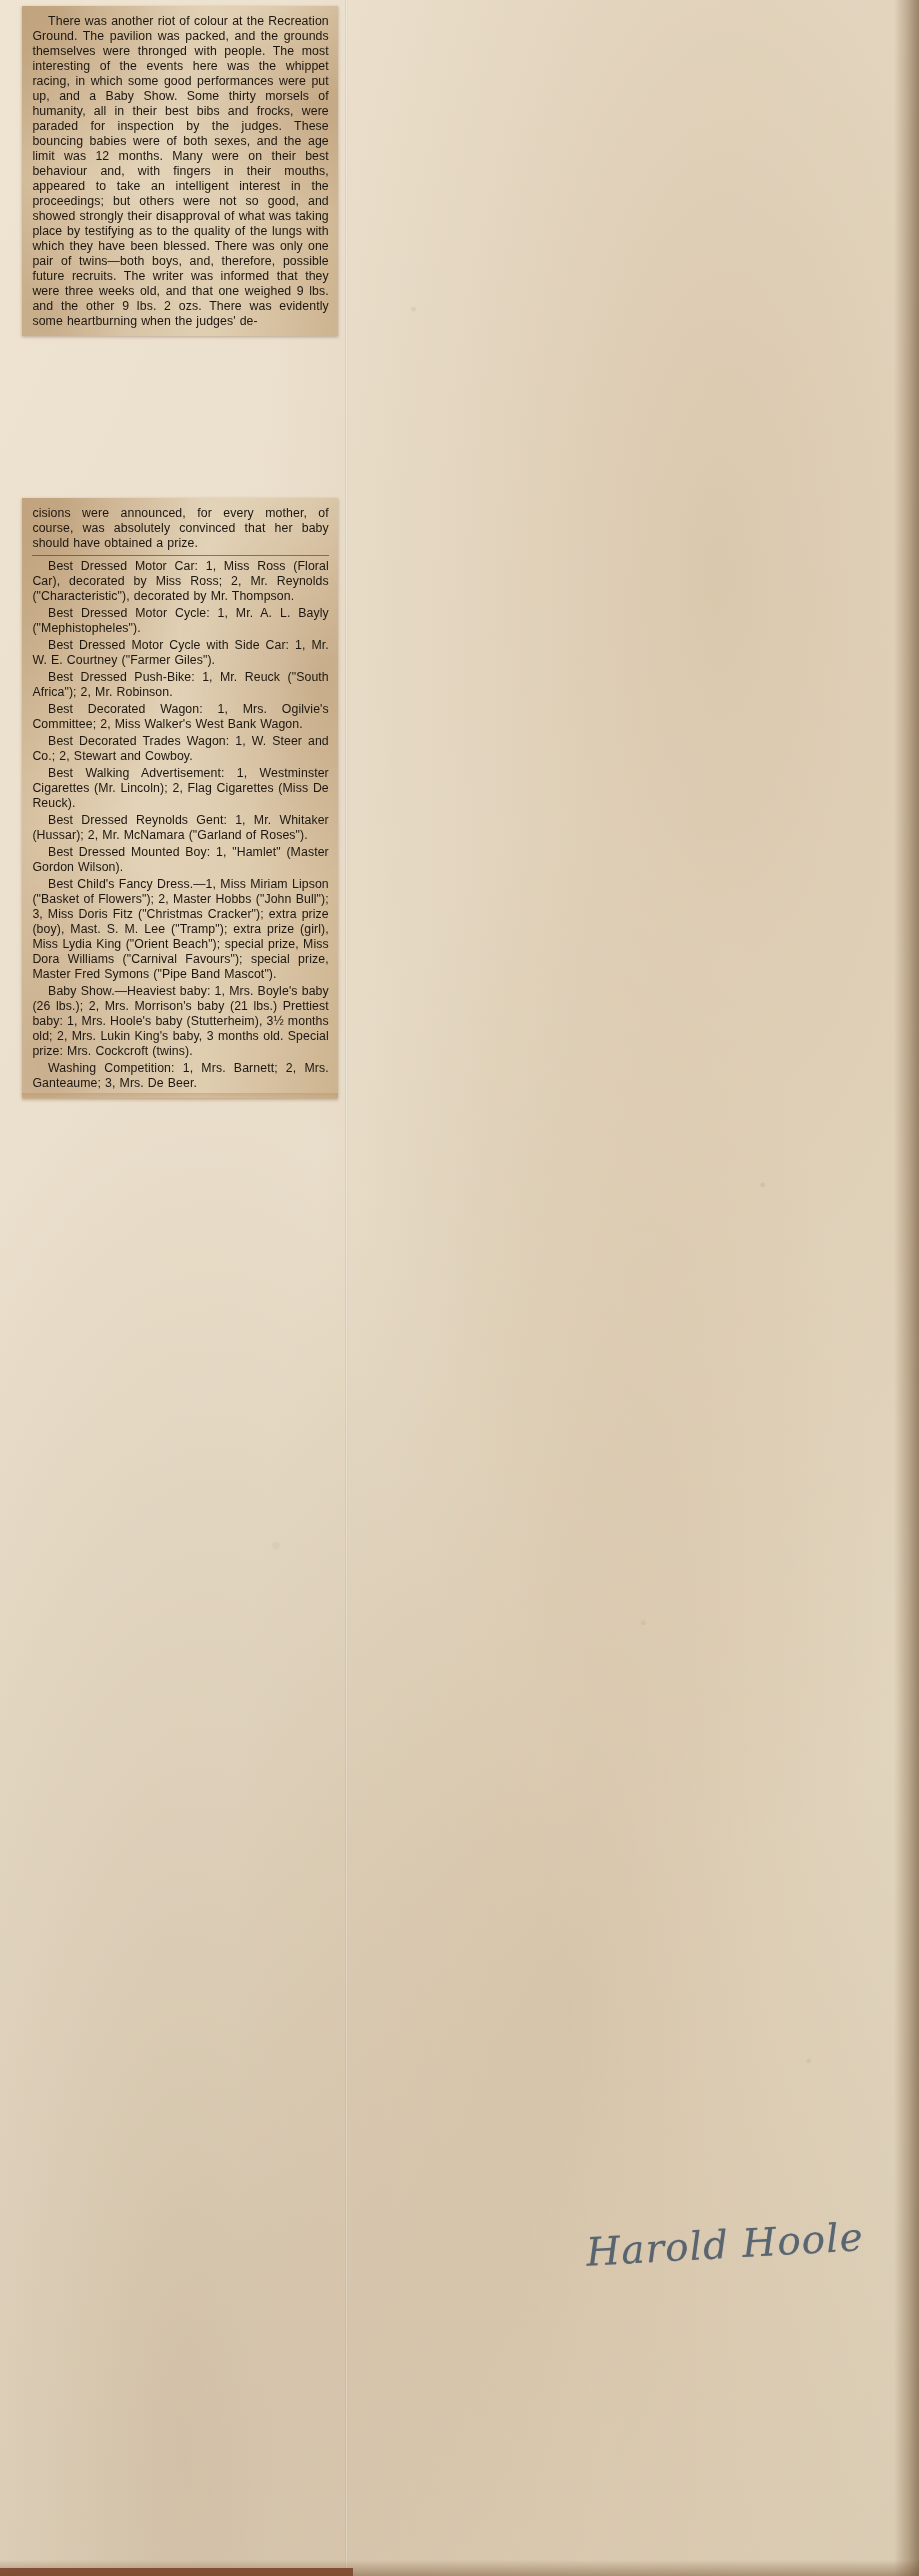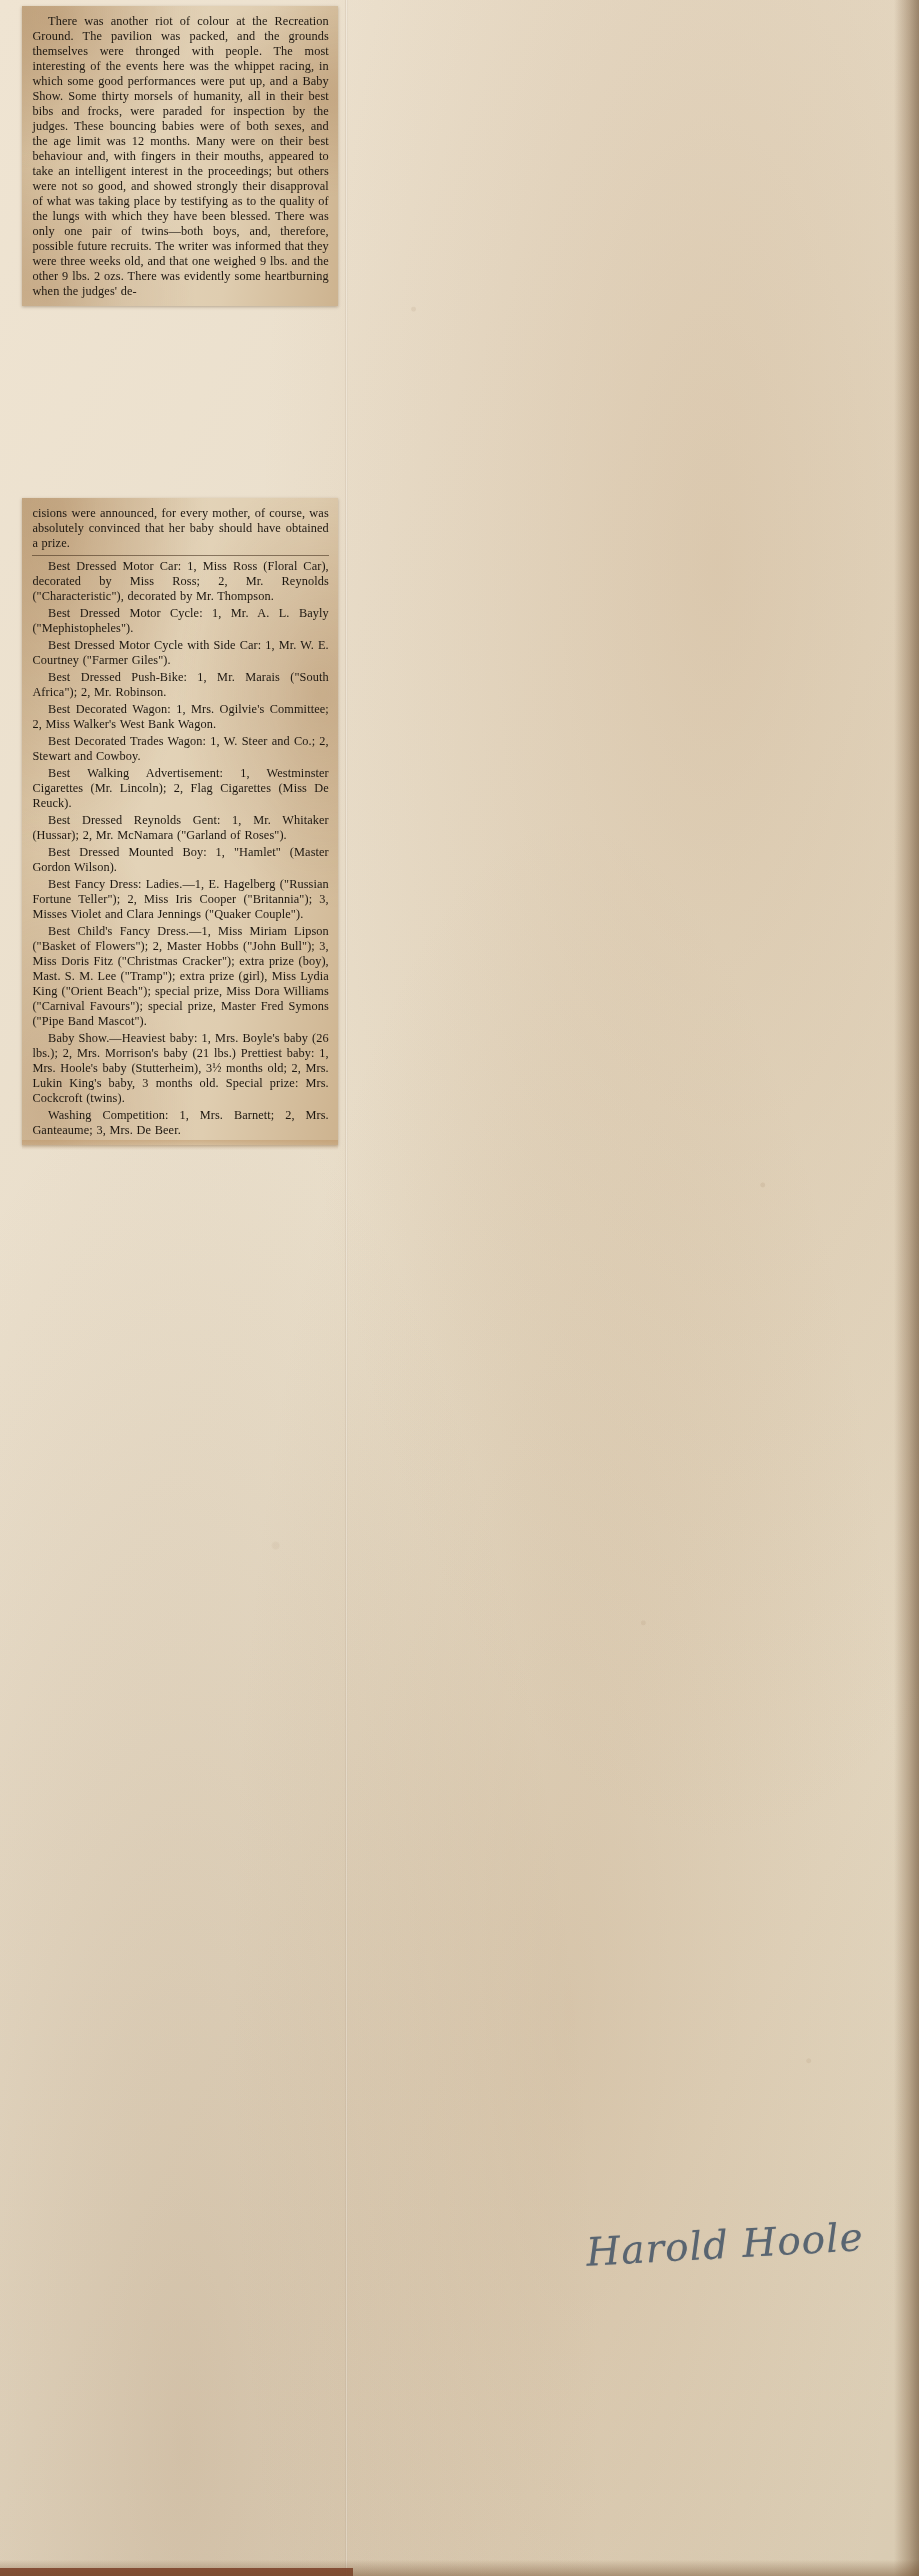--- a/index.html
+++ b/index.html
@@ -70,21 +70,21 @@
   #clip-top { top: 5.9px; }
   #clip-bottom { top: 498px; }
 
   .clipping p {
     margin: 0 0 0 0;
     font-size: 12.3px;
     line-height: 15px;
     text-align: justify;
     text-indent: 15.7px;
     letter-spacing: 0.1px;
-    font-family: Liberation Serif, serif;
+    font-family: Liberation Sans, sans-serif;
     word-spacing: 0.5px;
   }
   .clipping p.cont { text-indent: 0; }
   .clipping p.entry { text-indent: 15.7px; margin-top: 2px; }
 
   
   .rule {
     border-top: 1px solid rgba(60,40,22,0.55);
     margin: 3.9px 0 2.9px 0;
     height: 0;
@@ -138,27 +138,26 @@
 <div class="clipping" id="clip-top">
   <p>There was another riot of colour at the Recreation Ground. The pavilion was packed, and the grounds themselves were thronged with people. The most interesting of the events here was the whippet racing, in which some good performances were put up, and a Baby Show. Some thirty morsels of humanity, all in their best bibs and frocks, were paraded for inspection by the judges. These bouncing babies were of both sexes, and the age limit was 12 months. Many were on their best behaviour and, with fingers in their mouths, appeared to take an intelligent interest in the proceedings; but others were not so good, and showed strongly their disapproval of what was taking place by testifying as to the quality of the lungs with which they have been blessed. There was only one pair of twins—both boys, and, therefore, possible future recruits. The writer was informed that they were three weeks old, and that one weighed 9 lbs. and the other 9 lbs. 2 ozs. There was evidently some heartburning when the judges' de-</p>
 </div>
 
 <div class="clipping" id="clip-bottom">
   <p class="cont">cisions were announced, for every mother, of course, was absolutely convinced that her baby should have obtained a prize.</p>
   <div class="rule"></div>
   <p class="entry">Best Dressed Motor Car: 1, Miss Ross (Floral Car), decorated by Miss Ross; 2, Mr. Reynolds ("Characteristic"), decorated by Mr. Thompson.</p>
   <p class="entry">Best Dressed Motor Cycle: 1, Mr. A. L. Bayly ("Mephistopheles").</p>
   <p class="entry">Best Dressed Motor Cycle with Side Car: 1, Mr. W. E. Courtney ("Farmer Giles").</p>
-  <p class="entry">Best Dressed Push-Bike: 1, Mr. Marais ("South Africa"); 2, Mr. Robinson.</p>
+  <p class="entry">Best Dressed Push-Bike: 1, Mr. Reuck ("South Africa"); 2, Mr. Robinson.</p>
   <p class="entry">Best Decorated Wagon: 1, Mrs. Ogilvie's Committee; 2, Miss Walker's West Bank Wagon.</p>
   <p class="entry">Best Decorated Trades Wagon: 1, W. Steer and Co.; 2, Stewart and Cowboy.</p>
   <p class="entry">Best Walking Advertisement: 1, Westminster Cigarettes (Mr. Lincoln); 2, Flag Cigarettes (Miss De Reuck).</p>
   <p class="entry">Best Dressed Reynolds Gent: 1, Mr. Whitaker (Hussar); 2, Mr. McNamara ("Garland of Roses").</p>
   <p class="entry">Best Dressed Mounted Boy: 1, "Hamlet" (Master Gordon Wilson).</p>
-  <p class="entry">Best Fancy Dress: Ladies.—1, E. Hagelberg ("Russian Fortune Teller"); 2, Miss Iris Cooper ("Britannia"); 3, Misses Violet and Clara Jennings ("Quaker Couple").</p>
   <p class="entry">Best Child's Fancy Dress.—1, Miss Miriam Lipson ("Basket of Flowers"); 2, Master Hobbs ("John Bull"); 3, Miss Doris Fitz ("Christmas Cracker"); extra prize (boy), Mast. S. M. Lee ("Tramp"); extra prize (girl), Miss Lydia King ("Orient Beach"); special prize, Miss Dora Williams ("Carnival Favours"); special prize, Master Fred Symons ("Pipe Band Mascot").</p>
   <p class="entry">Baby Show.—Heaviest baby: 1, Mrs. Boyle's baby (26 lbs.); 2, Mrs. Morrison's baby (21 lbs.) Prettiest baby: 1, Mrs. Hoole's baby (Stutterheim), 3½ months old; 2, Mrs. Lukin King's baby, 3 months old. Special prize: Mrs. Cockcroft (twins).</p>
   <p class="entry">Washing Competition: 1, Mrs. Barnett; 2, Mrs. Ganteaume; 3, Mrs. De Beer.</p>
   <div class="ragged"></div>
 </div>
 
 <div id="bottom-strip"></div>
 <div id="right-edge"></div>
 <div id="bottom-edge"></div>
 

